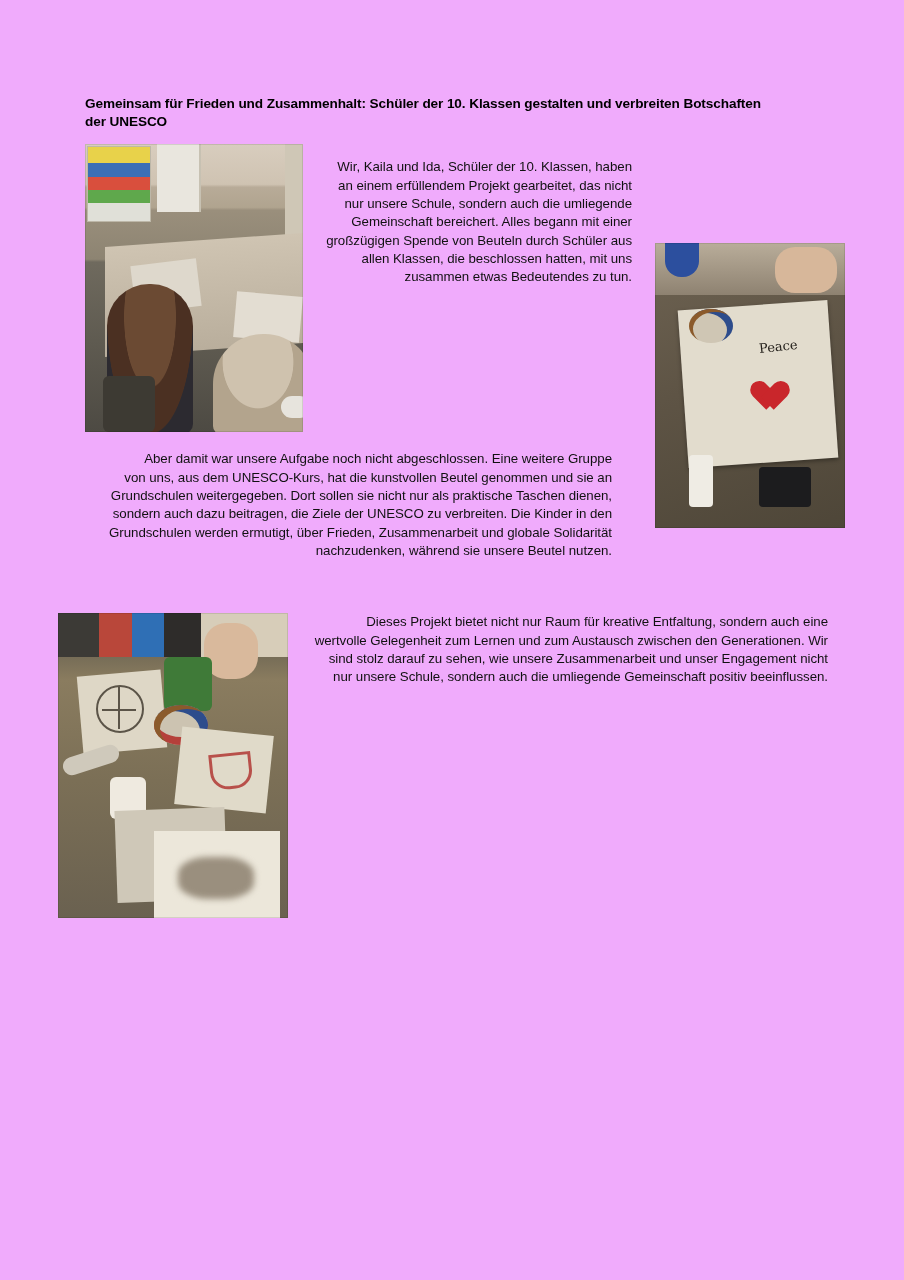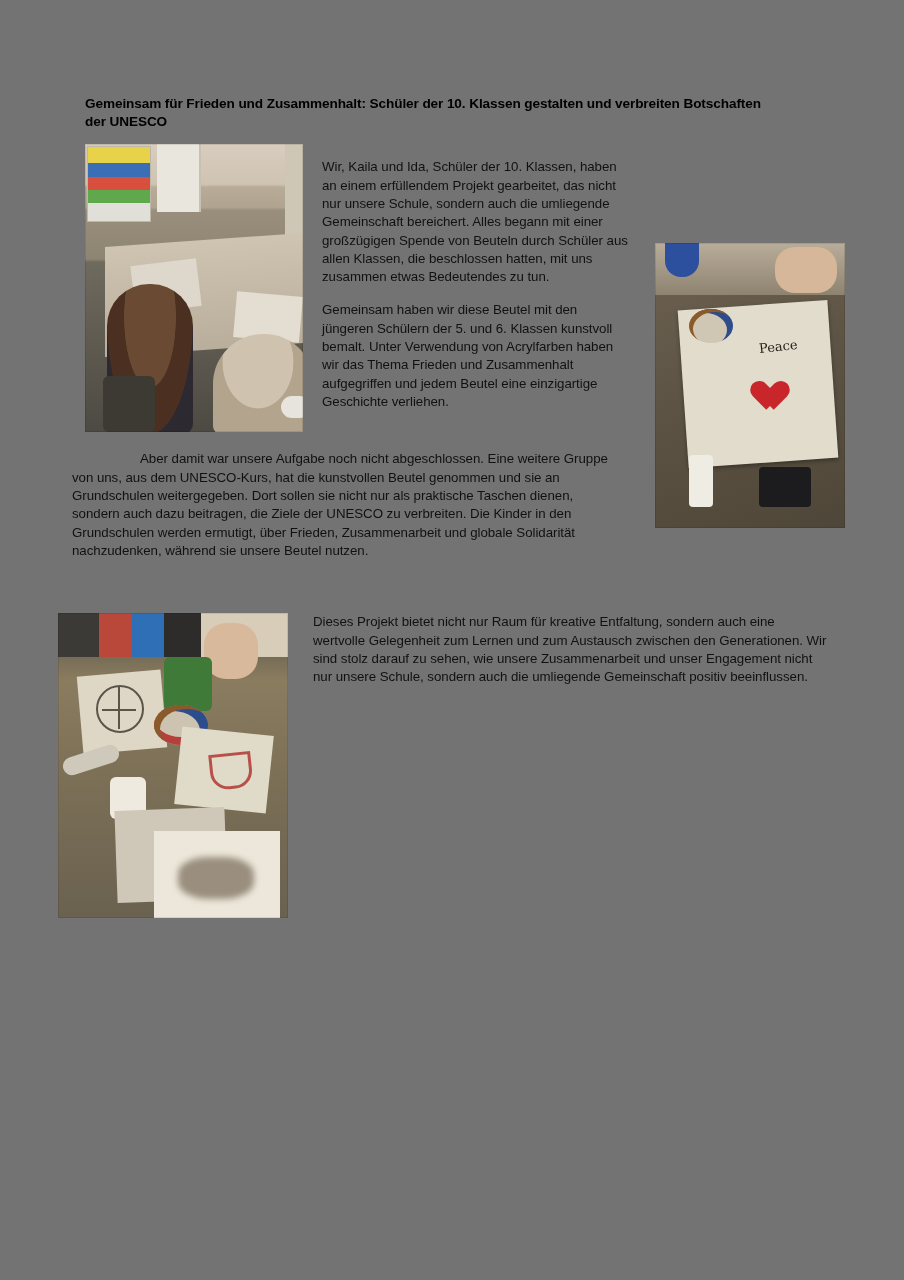--- a/index.html
+++ b/index.html
@@ -14,21 +14,21 @@
     color: #0d0d0d;
     position: relative;
     overflow: hidden;
   }
 
   .page {
     position: absolute;
     left: 0; top: 0;
     width: 904px;
     height: 1280px;
-    background: #737373;
+    background: #f0abfc;
   }
 
   
   .doc-title {
     position: absolute;
     left: 85px;
     top: 86px;
     width: 700px;
     font-size: 13.6px;
     font-weight: bold;
@@ -37,20 +37,21 @@
     color: #000;
   }
 
   
   .para {
     position: absolute;
     font-size: 13.3px;
     line-height: 1.38;
     color: #111;
     letter-spacing: -0.05px;
+    text-align: right;
   }
 
   #para-1 { left: 322px; top: 145px; width: 310px; }
   #para-2 { left: 322px; top: 288px; width: 300px; }
   #para-3 { left: 72px; top: 437px; width: 540px; text-indent: 68px; }
   #para-4 { left: 313px; top: 600px; width: 515px; }
 
   
   .photo {
     position: absolute;
@@ -192,17 +193,16 @@
       <div id="p3-tube"></div>
       <div id="p3-jar"></div>
       <div id="p3-bag3"></div>
       <div id="p3-bag4"></div>
       <div id="p3-smudge"></div>
     </div>
     <div class="photo-frame"></div>
   </div>
 
   <p class="para" id="para-1">Wir, Kaila und Ida, Schüler der 10. Klassen, haben an einem erfüllendem Projekt gearbeitet, das nicht nur unsere Schule, sondern auch die umliegende Gemeinschaft bereichert. Alles begann mit einer großzügigen Spende von Beuteln durch Schüler aus allen Klassen, die beschlossen hatten, mit uns zusammen etwas Bedeutendes zu tun.</p>
-  <p class="para" id="para-2">Gemeinsam haben wir diese Beutel mit den jüngeren Schülern der 5. und 6. Klassen kunstvoll bemalt. Unter Verwendung von Acrylfarben haben wir das Thema Frieden und Zusammenhalt aufgegriffen und jedem Beutel eine einzigartige Geschichte verliehen.</p>
   <p class="para" id="para-3">Aber damit war unsere Aufgabe noch nicht abgeschlossen. Eine weitere Gruppe von uns, aus dem UNESCO-Kurs, hat die kunstvollen Beutel genommen und sie an Grundschulen weitergegeben. Dort sollen sie nicht nur als praktische Taschen dienen, sondern auch dazu beitragen, die Ziele der UNESCO zu verbreiten. Die Kinder in den Grundschulen werden ermutigt, über Frieden, Zusammenarbeit und globale Solidarität nachzudenken, während sie unsere Beutel nutzen.</p>
   <p class="para" id="para-4">Dieses Projekt bietet nicht nur Raum für kreative Entfaltung, sondern auch eine wertvolle Gelegenheit zum Lernen und zum Austausch zwischen den Generationen. Wir sind stolz darauf zu sehen, wie unsere Zusammenarbeit und unser Engagement nicht nur unsere Schule, sondern auch die umliegende Gemeinschaft positiv beeinflussen.</p>
 
 </div>
 
 </body></html>

